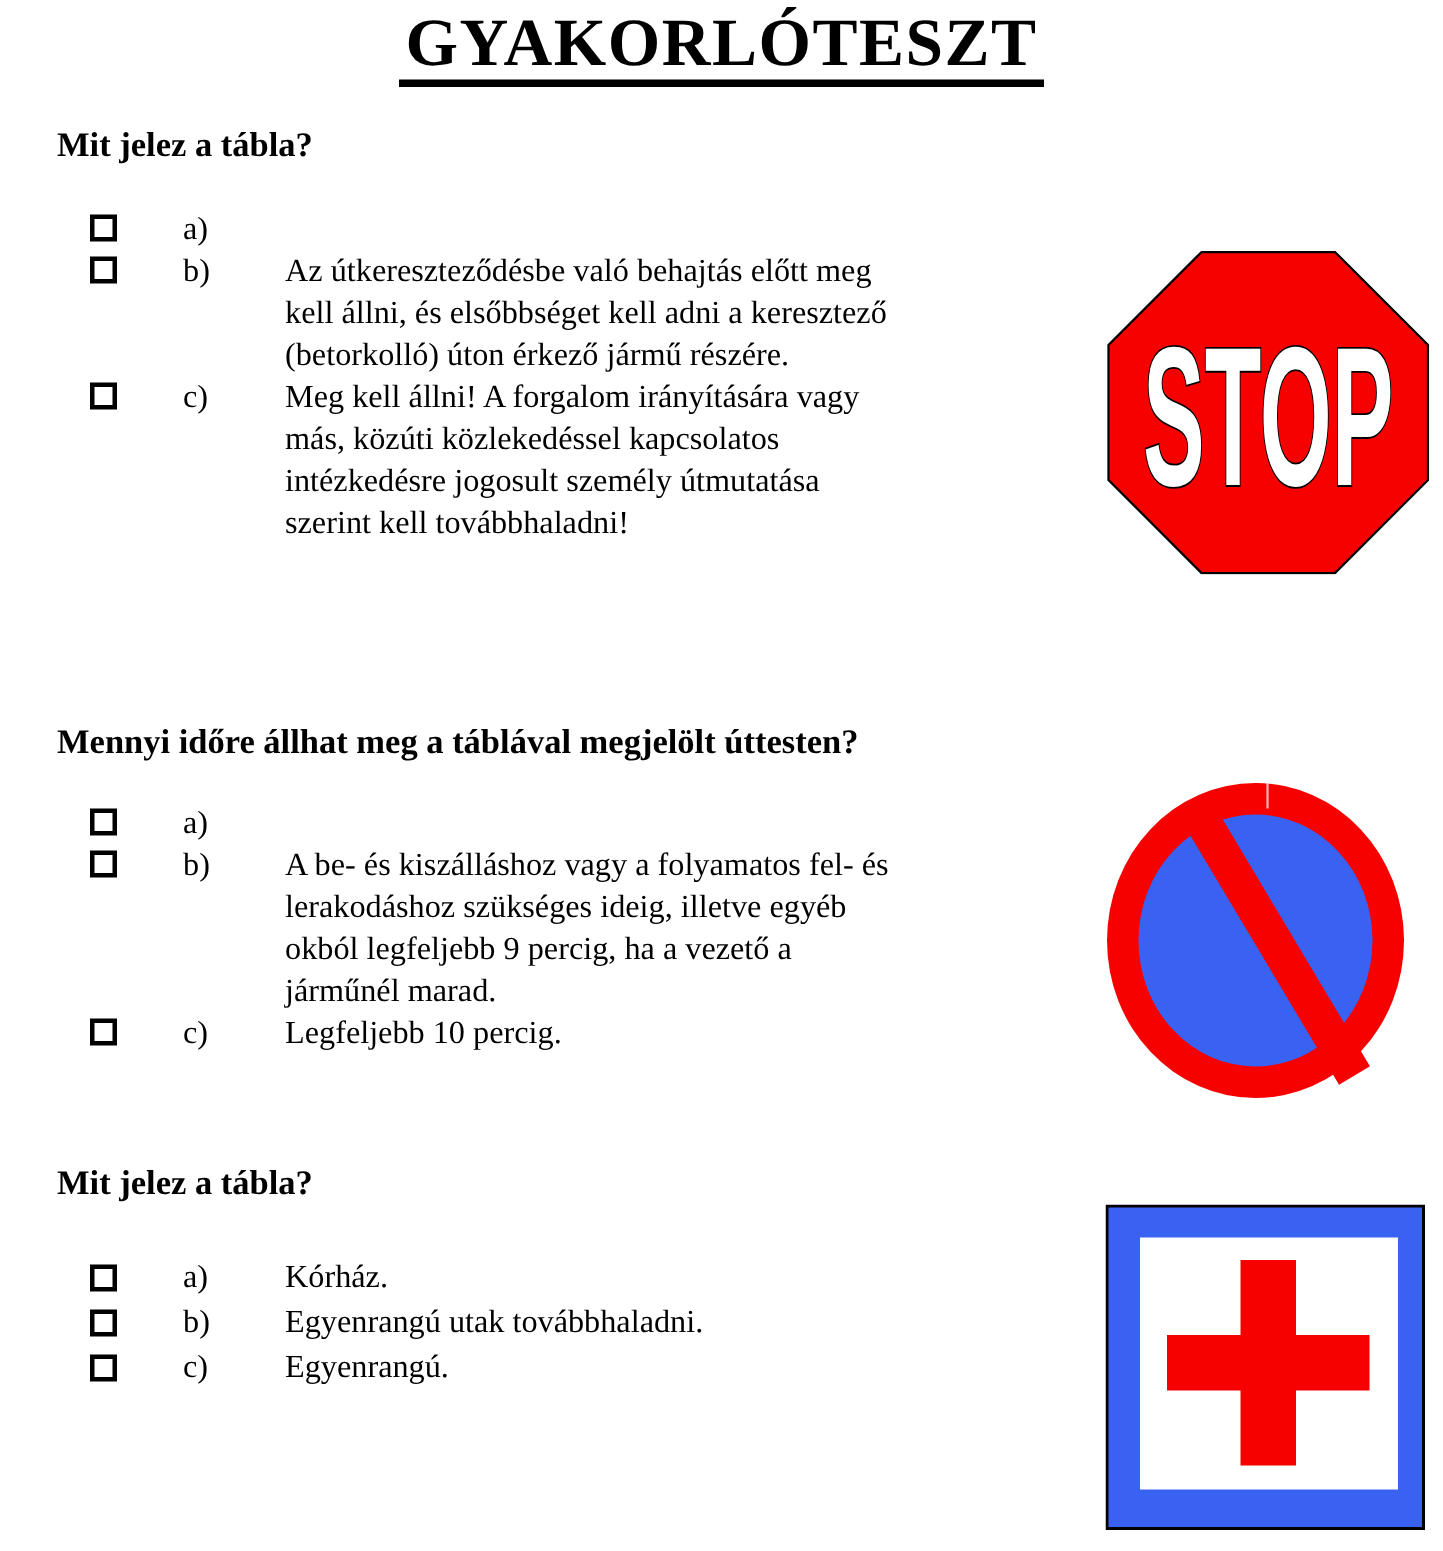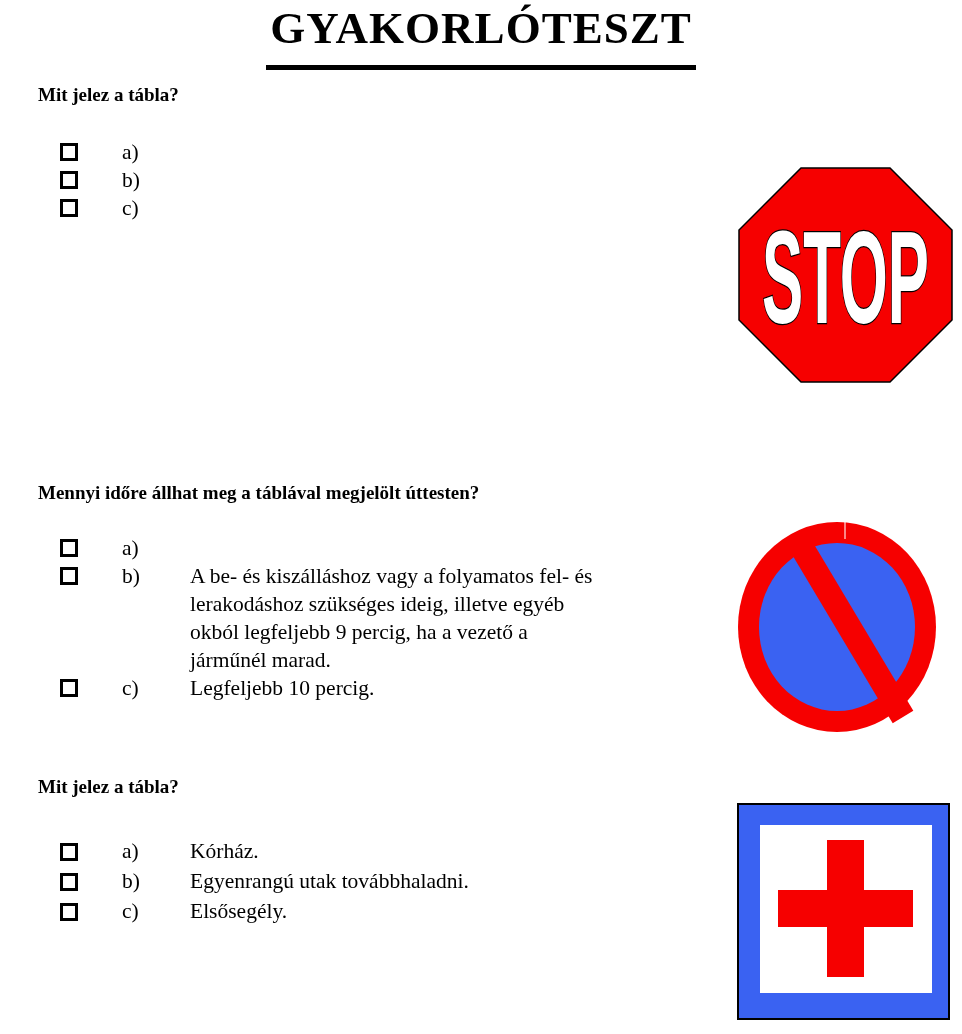--- a/index.html
+++ b/index.html
@@ -3,23 +3,23 @@
 <meta charset="utf-8">
 <style>
   html,body{margin:0;padding:0;}
   body{
     width:962px;height:1034px;position:relative;background:#ffffff;
     font-family:"Liberation Serif", serif;color:#000;overflow:hidden;
   }
   .title-wrap{position:absolute;top:5px;left:0;width:962px;text-align:center;}
   .title{
     display:inline-block;font-size:45px;font-weight:bold;letter-spacing:1px;
-    border-bottom:5px solid #000;padding:0 4px 13px 4px;line-height:1.05;
+    border-bottom:5px solid #000;padding:0 4px 1px 4px;line-height:1.05;
   }
-  .q-heading{position:absolute;left:38px;font-size:19px;font-weight:bold;}
+  .q-heading{position:absolute;left:38px;font-size:23px;font-weight:bold;}
   .q1-heading{top:84px;}
   .q2-heading{top:482px;}
   .q3-heading{top:776px;}
   .options{position:absolute;left:0;}
   .q1-options{top:138px;}
   .q2-options{top:534px;}
   .q3-options{top:836px;}
   .opt{display:grid;grid-template-columns:62px 68px 532px;padding-left:60px;}
   .cb{
     width:18px;height:18px;box-sizing:border-box;border:3px solid #000;
@@ -46,26 +46,33 @@
     <div>
         <div class="cb"></div>
       </div>
     <div class="letter">a)</div>
   </div>
   <div class="opt">
     <div>
         <div class="cb"></div>
       </div>
     <div class="letter">b)</div>
+    <div class="text">Az útkereszteződésbe való behajtás előtt meg
+kell állni, és elsőbbséget kell adni a keresztező
+(betorkolló) úton érkező jármű részére.</div>
   </div>
   <div class="opt">
     <div>
         <div class="cb"></div>
       </div>
     <div class="letter">c)</div>
+    <div class="text">Meg kell állni! A forgalom irányítására vagy
+más, közúti közlekedéssel kapcsolatos
+intézkedésre jogosult személy útmutatása
+szerint kell továbbhaladni!</div>
   </div>
 </div>
 
 <div class="q-heading q2-heading">Mennyi időre állhat meg a táblával megjelölt úttesten?</div>
 <div class="options q2-options">
   <div class="opt">
     <div>
         <div class="cb"></div>
       </div>
     <div class="letter">a)</div>
@@ -103,21 +110,21 @@
         <div class="cb"></div>
       </div>
     <div class="letter">b)</div>
     <div class="text">Egyenrangú utak továbbhaladni.</div>
   </div>
   <div class="opt">
     <div>
         <div class="cb"></div>
       </div>
     <div class="letter">c)</div>
-    <div class="text">Elsősegély.</div>
+    <div class="text">Egyenrangú.</div>
   </div>
 </div>
 
 <svg class="sign sign-stop" width="215" height="216" viewBox="0 0 215 216" xmlns="http://www.w3.org/2000/svg">
   <polygon points="63,1 152,1 214,63 214,153 152,215 63,215 1,153 1,63" fill="#f60000" stroke="#000000" stroke-width="1.5"></polygon>
   <text x="24" y="156" font-family="Liberation Sans, sans-serif" font-weight="bold" font-size="132" textLength="167" lengthAdjust="spacingAndGlyphs" fill="#ffffff" stroke="#000000" stroke-width="2.5" paint-order="stroke">STOP</text>
 </svg>
 
 <svg class="sign sign-nowait" width="200" height="212" viewBox="0 0 200 212" xmlns="http://www.w3.org/2000/svg">
   <ellipse cx="100" cy="106" rx="99" ry="105" fill="#f60000"></ellipse>

